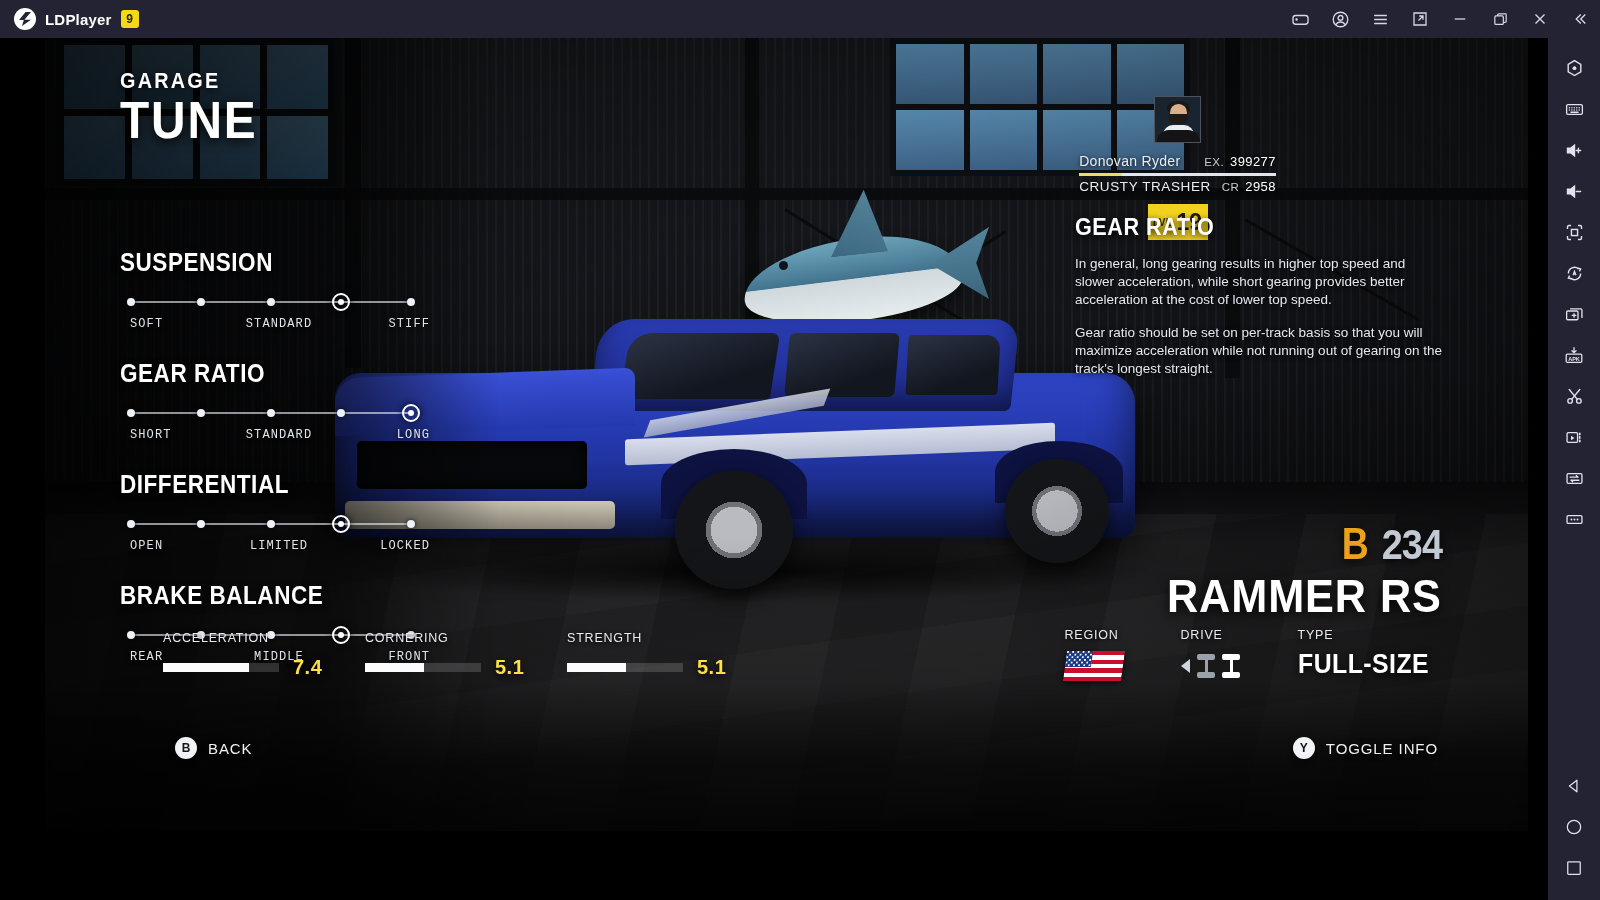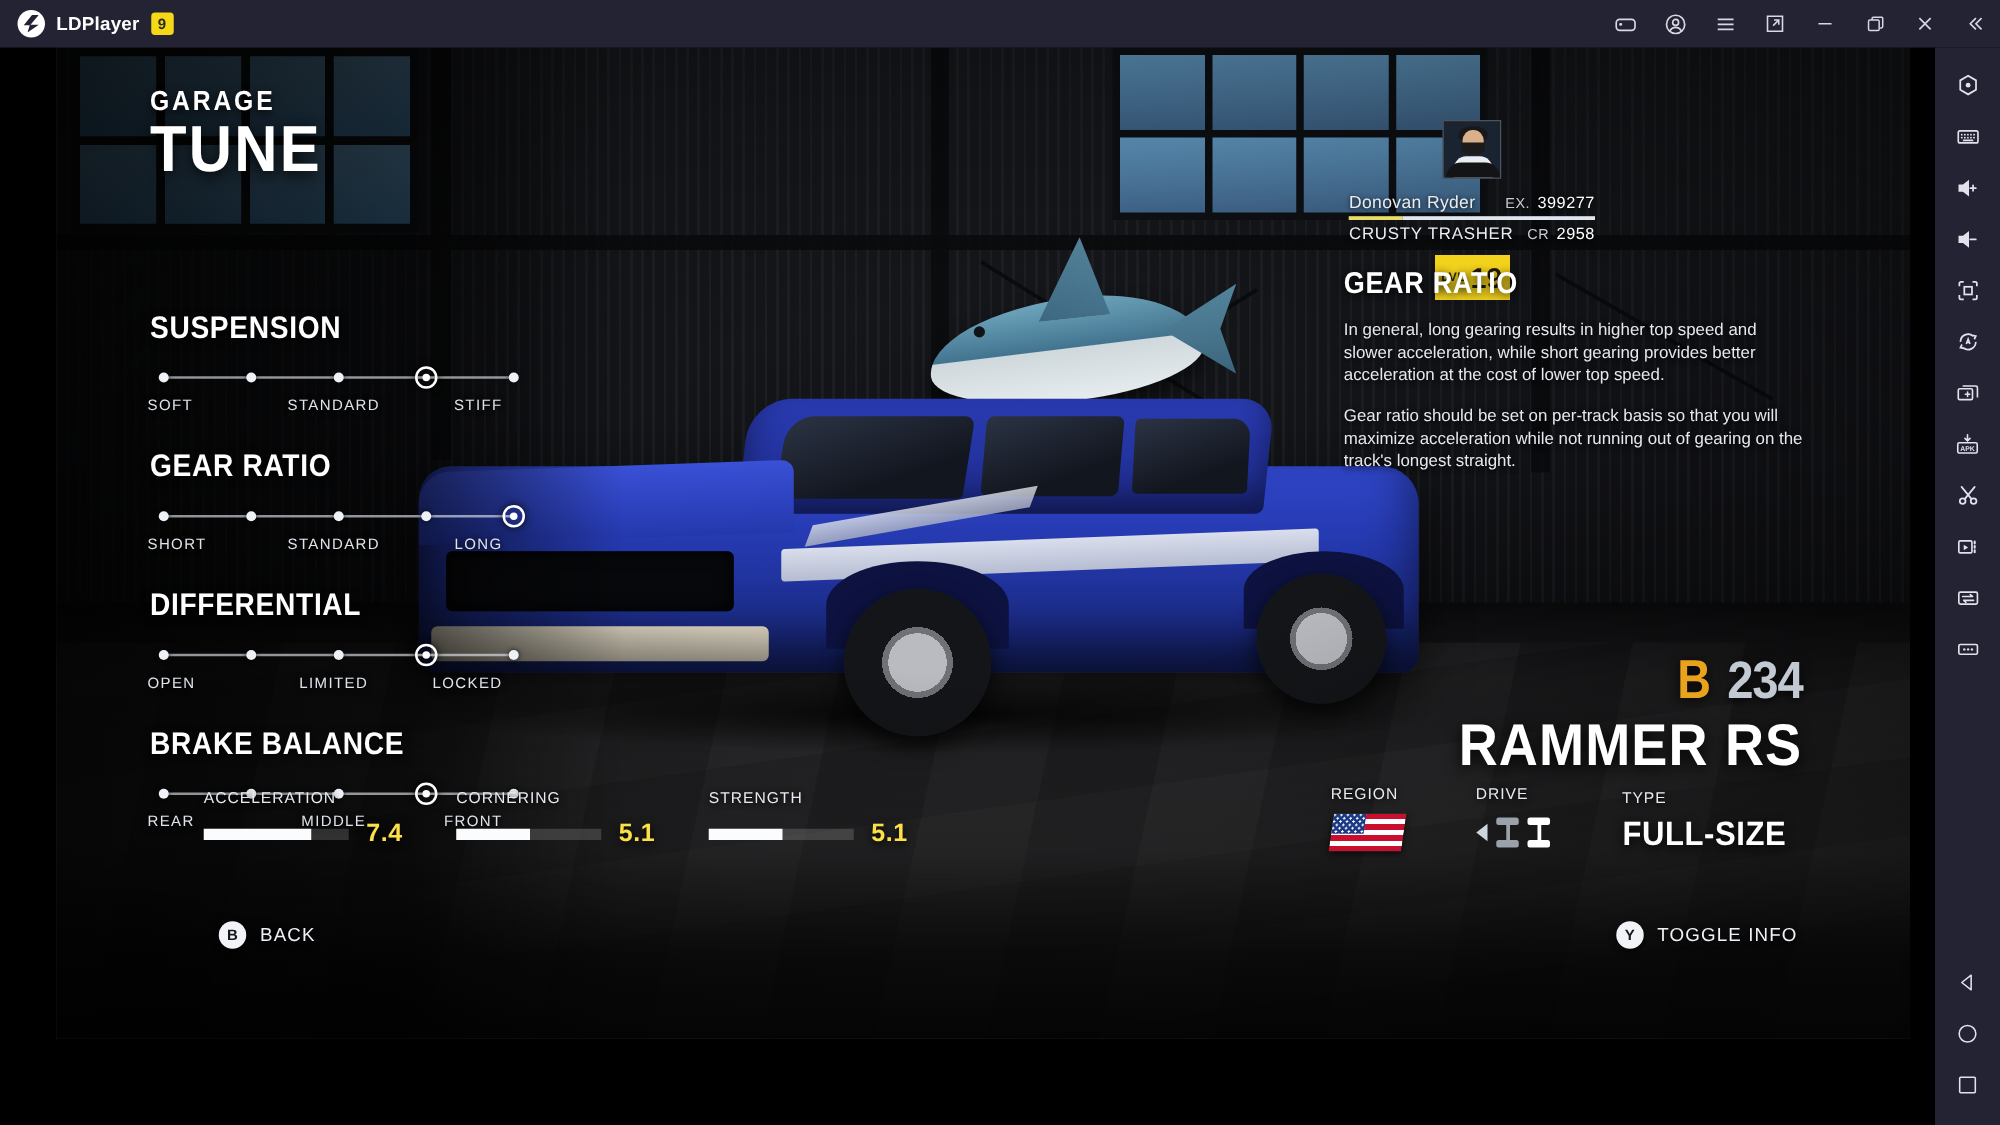--- a/index.html
+++ b/index.html
@@ -292,29 +292,29 @@
   }
   .slider-knob {
     position: absolute; top: -1px; width: 18px; height: 18px; margin-left: -9px;
     border-radius: 50%; border: 2px solid #fff; background: transparent;
     box-shadow: 0 0 7px rgba(0,0,0,.85);
   }
   .slider-knob::after {
     content: ""; position: absolute; left: 4px; top: 4px;
     width: 6px; height: 6px; border-radius: 50%; background: #fff;
   }
-  .slider-ticks { position: relative; height: 16px; width: 290px; margin-left: 2px; margin-top: 7px; }
+  .slider-ticks { position: relative; height: 16px; width: 290px; margin-left: 14px; margin-top: 7px; font-family: Liberation Mono, monospace; }
   .tick-label {
     position: absolute; top: 0; color: #dfe4ea; font-size: 12px;
     letter-spacing: 1.1px; white-space: nowrap;
     text-shadow: 0 1px 5px rgba(0,0,0,.95);
   }
   .tick-label.start { left: 0; transform: translateX(-4px); }
   .tick-label.mid { left: 50%; transform: translateX(-50%); }
-  .tick-label.end { right: 16px; transform: translateX(6px); }
+  .tick-label.end { right: 0; transform: translateX(6px); }
 
   
   .info { position: absolute; left: 1030px; top: 175px; width: 370px; }
   .info-title {
     color: #fff; font-size: 24px; font-weight: bold; letter-spacing: .6px;
     transform: scaleX(.9); transform-origin: left center;
     text-shadow: 0 2px 8px rgba(0,0,0,.95); margin-bottom: 14px;
   }
   .info-p {
     color: #e4e9ef; font-size: 13.5px; line-height: 1.35;
@@ -351,21 +351,21 @@
   }
   .stat-row { display: flex; align-items: center; gap: 14px; }
   .stat-track { width: 116px; height: 9px; background: rgba(255,255,255,.16); }
   .stat-fill { height: 9px; background: #fbfcfd; }
   .stat-val {
     color: #fde047; font-size: 20px; font-weight: bold; letter-spacing: .5px;
     text-shadow: 0 2px 7px rgba(0,0,0,.95);
   }
 
   
-  .meta { position: absolute; right: 88px; bottom: 150px; display: flex; gap: 58px; align-items: flex-end; }
+  .meta { position: absolute; right: 88px; bottom: 150px; display: flex; gap: 58px; align-items: flex-start; }
   .meta-block { }
   .meta-name {
     color: #e7ebf1; font-size: 12.5px; letter-spacing: .8px; margin-bottom: 9px;
     text-shadow: 0 1px 5px rgba(0,0,0,.95);
   }
   .flag {
     width: 58px; height: 30px; position: relative; overflow: hidden;
     transform: skewX(-8deg); box-shadow: 0 2px 6px rgba(0,0,0,.7);
   }
   .flag-stripes { position: absolute; inset: 0;

